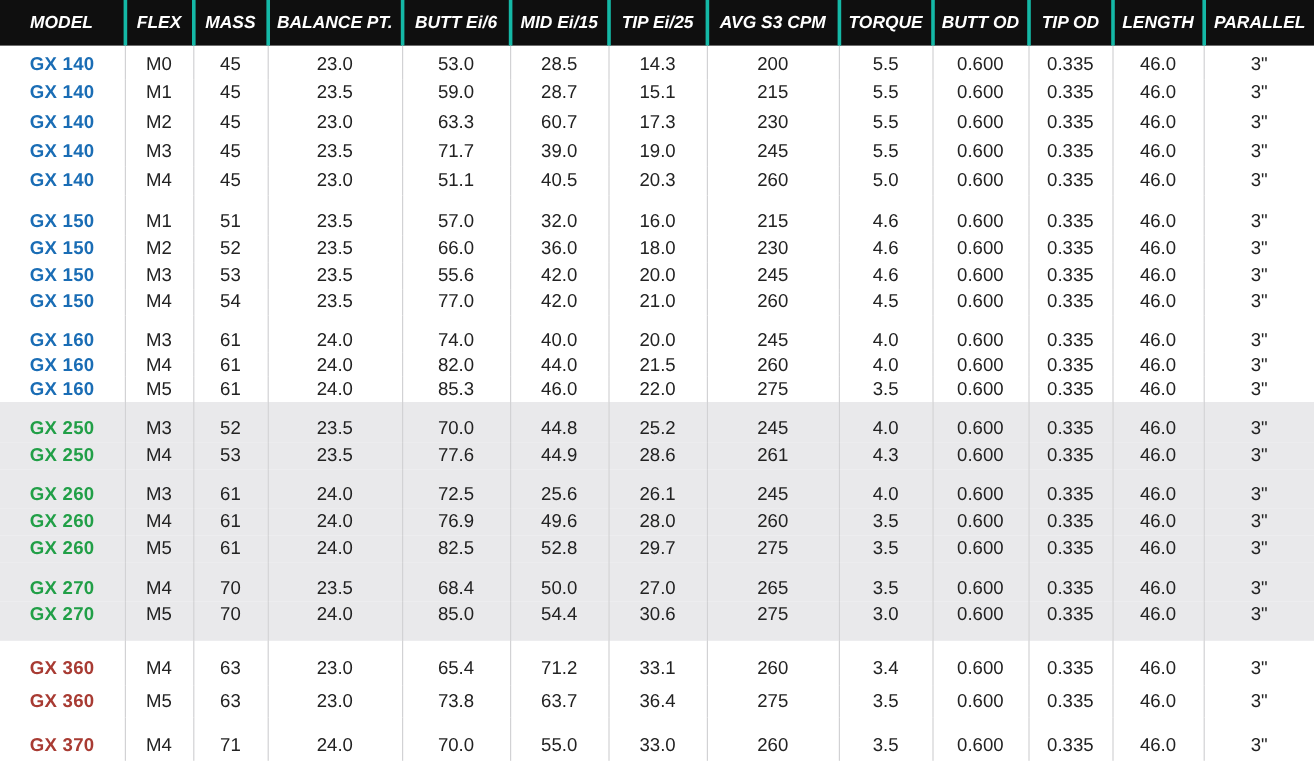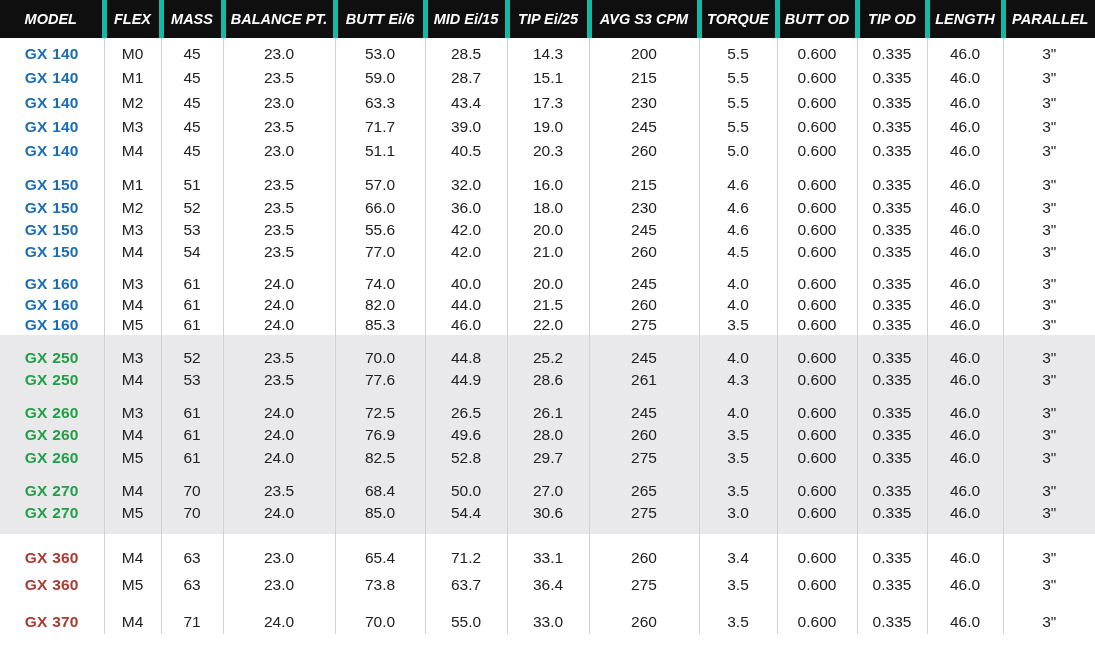--- a/index.html
+++ b/index.html
@@ -7,21 +7,21 @@
     width:1095px;height:648px;overflow:hidden;background:#fff;
     font-family:"Liberation Sans","DejaVu Sans",sans-serif;
   }
   table{border-collapse:collapse;table-layout:fixed;width:1095px;}
   col.c0{width:104px}col.c1{width:57px}col.c2{width:62px}col.c3{width:112px}
   col.c4{width:90px}col.c5{width:82px}col.c6{width:82px}col.c7{width:110px}
   col.c8{width:78px}col.c9{width:80px}col.c10{width:70px}col.c11{width:76px}col.c12{width:92px}
   th{
     background:var(--c-header-bg,#0f0f0f);color:var(--c-header-text,#fff);
     font-style:italic;font-weight:700;font-size:14.5px;letter-spacing:0;
-    padding:11px 1px;border-left:5px solid #14b8a6;text-align:center;white-space:nowrap;
+    padding:11px 1px;border-left:3px solid #14b8a6;text-align:center;white-space:nowrap;
   }
   th:first-child{border-left:none;}
   td{
     text-align:center;font-size:15.5px;color:var(--c-text,#222);
     padding:2.5px 2px;border-left:1px solid var(--c-grid,#d2d2d4);
     white-space:nowrap;line-height:1.12;
   }
   td:first-child{border-left:none;}
   td.model{font-weight:700;font-size:15.5px;letter-spacing:.2px;text-align:center;}
   tbody.band td{background:var(--c-band,#e9e9eb);}
@@ -105,21 +105,21 @@
         <td>0.335</td>
         <td>46.0</td>
         <td>3"</td>
       </tr>
       <tr class="g0">
         <td class="model" style="color: rgb(26, 109, 181);">GX 140</td>
         <td>M2</td>
         <td>45</td>
         <td>23.0</td>
         <td>63.3</td>
-        <td>43.4</td>
+        <td>60.7</td>
         <td>17.3</td>
         <td>230</td>
         <td>5.5</td>
         <td>0.600</td>
         <td>0.335</td>
         <td>46.0</td>
         <td>3"</td>
       </tr>
       <tr class="g0">
         <td class="model" style="color: rgb(26, 109, 181);">GX 140</td>
@@ -287,21 +287,21 @@
         <td>0.335</td>
         <td>46.0</td>
         <td>3"</td>
       </tr>
       <tr class="g1 group-start">
         <td class="model" style="color: rgb(33, 159, 71);">GX 260</td>
         <td>M3</td>
         <td>61</td>
         <td>24.0</td>
         <td>72.5</td>
-        <td>26.5</td>
+        <td>25.6</td>
         <td>26.1</td>
         <td>245</td>
         <td>4.0</td>
         <td>0.600</td>
         <td>0.335</td>
         <td>46.0</td>
         <td>3"</td>
       </tr>
       <tr class="g1">
         <td class="model" style="color: rgb(33, 159, 71);">GX 260</td>

